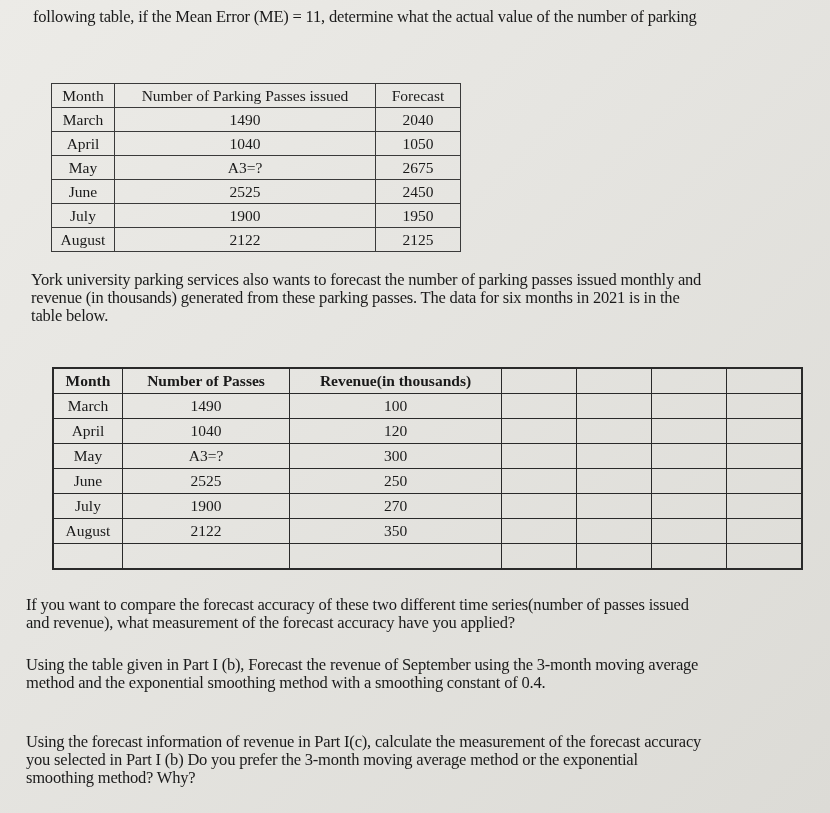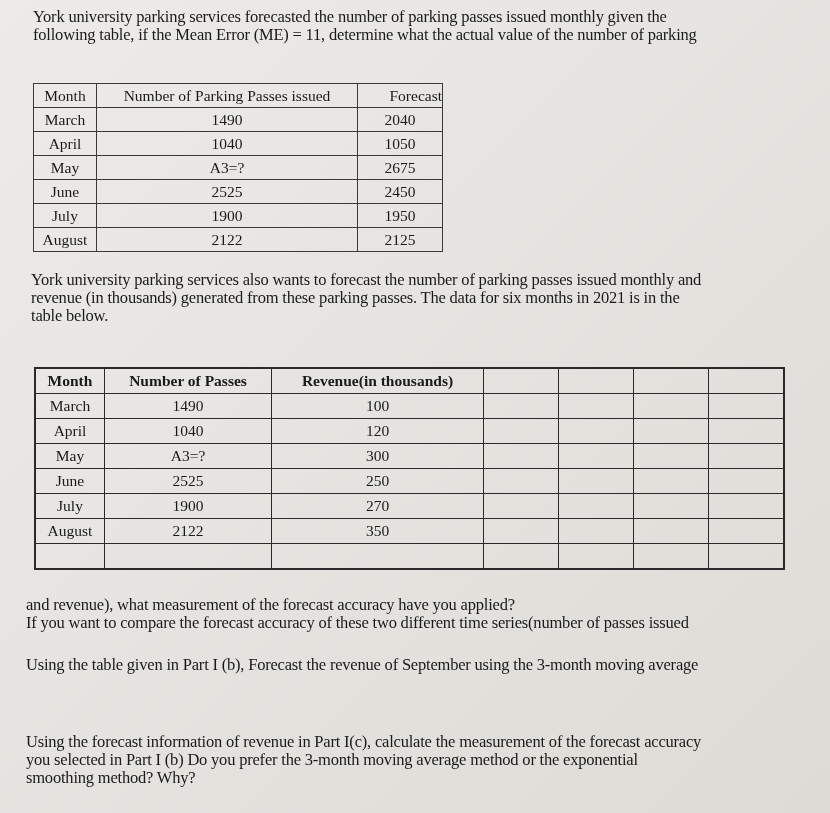--- a/index.html
+++ b/index.html
@@ -11,40 +11,39 @@
     position: relative;
   }
   .para {
     position: absolute;
     font-size: 16.5px;
     line-height: 18px;
     letter-spacing: -0.2px;
   }
   .para .line { display: block; white-space: nowrap; }
   .heading { font-weight: bold; display: block; }
-  table { border-collapse: collapse; position: absolute; }
+  table { border-collapse: collapse; position: absolute; margin-left: 18px; }
   td, th { border: 1px solid #3a3a3a; text-align: center; font-size: 15.5px; padding: 0; font-weight: normal; }
   #t1 { left: 33px; top: 83px; }
   #t1 td, #t1 th { height: 23px; }
   #t1 .c1 { width: 62px; }
   #t1 .c2 { width: 260px; }
-  #t1 .c3 { width: 84px; text-align: right; }
+  #t1 .c3 { width: 84px; }
   #t2 { left: 34px; top: 367px; border: 2px solid #2a2a2a; }
   #t2 td, #t2 th { height: 24px; border: 1.5px solid #2a2a2a; }
   #t2 th { font-weight: bold; }
   #t2 .c1 { width: 68px; }
   #t2 .c2 { width: 166px; border-radius: 7px; }
   #t2 .c3 { width: 211px; }
   #t2 .ce { width: 74px; }
 </style>
 </head>
 <body>
 
 <div class="para" style="left:33px; top:8px;">
-  <span class="line">York university parking services forecasted the number of parking passes issued monthly given the</span>
   <span class="line">following table, if the Mean Error (ME) = 11, determine what the actual value of the number of parking</span>
 </div>
 
 <table id="t1">
   <tbody>
       <tr>
     <th class="c1">Month</th>
     <th class="c2">Number of Parking Passes issued</th>
     <th class="c3">Forecast</th>
   </tr>
@@ -160,25 +159,26 @@
         <td></td>
         <td></td>
         <td></td>
         <td></td>
         <td></td>
       </tr>
     </tbody>
 </table>
 
 <div class="para" style="left:26px; top:596px;">
+  <span class="line">If you want to compare the forecast accuracy of these two different time series(number of passes issued</span>
   <span class="line">and revenue), what measurement of the forecast accuracy have you applied?</span>
-  <span class="line">If you want to compare the forecast accuracy of these two different time series(number of passes issued</span>
 </div>
 
 <div class="para" style="left:26px; top:656px;">
   <span class="line">Using the table given in Part I (b), Forecast the revenue of September using the 3-month moving average</span>
+  <span class="line">method and the exponential smoothing method with a smoothing constant of 0.4.</span>
 </div>
 
 <div class="para" style="left:26px; top:733px;">
   <span class="line">Using the forecast information of revenue in Part I(c), calculate the measurement of the forecast accuracy</span>
   <span class="line">you selected in Part I (b) Do you prefer the 3-month moving average method or the exponential</span>
   <span class="line">smoothing method? Why?</span>
 </div>
 
 </body></html>

